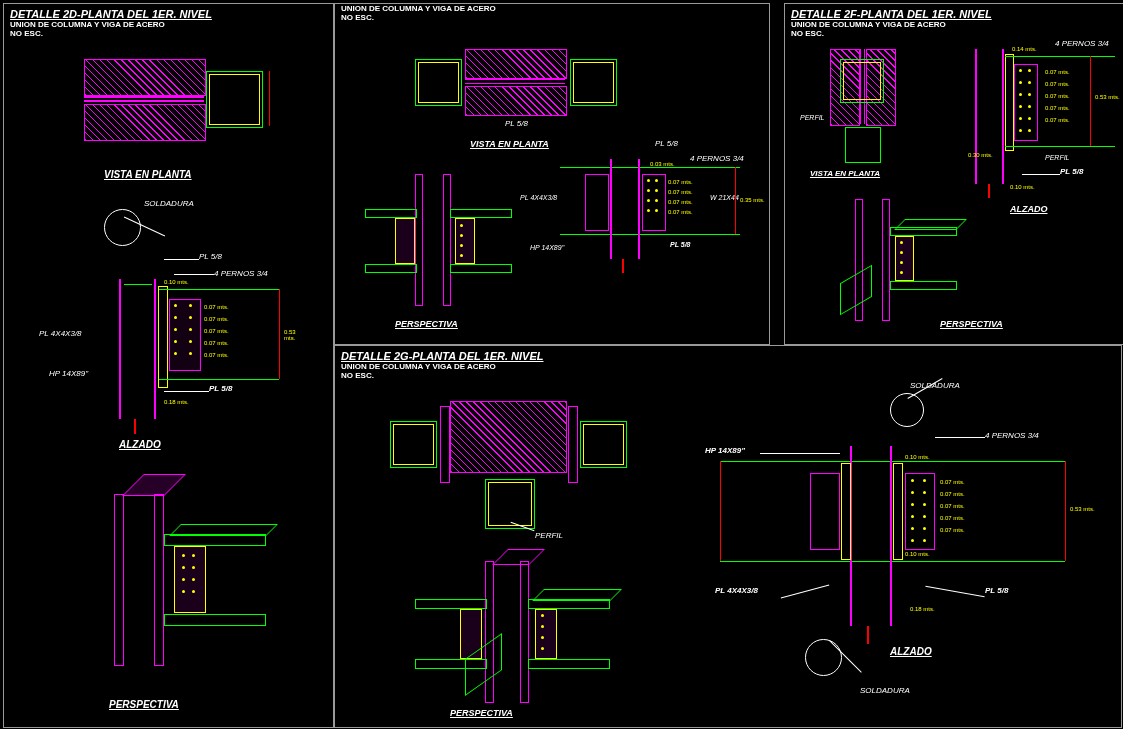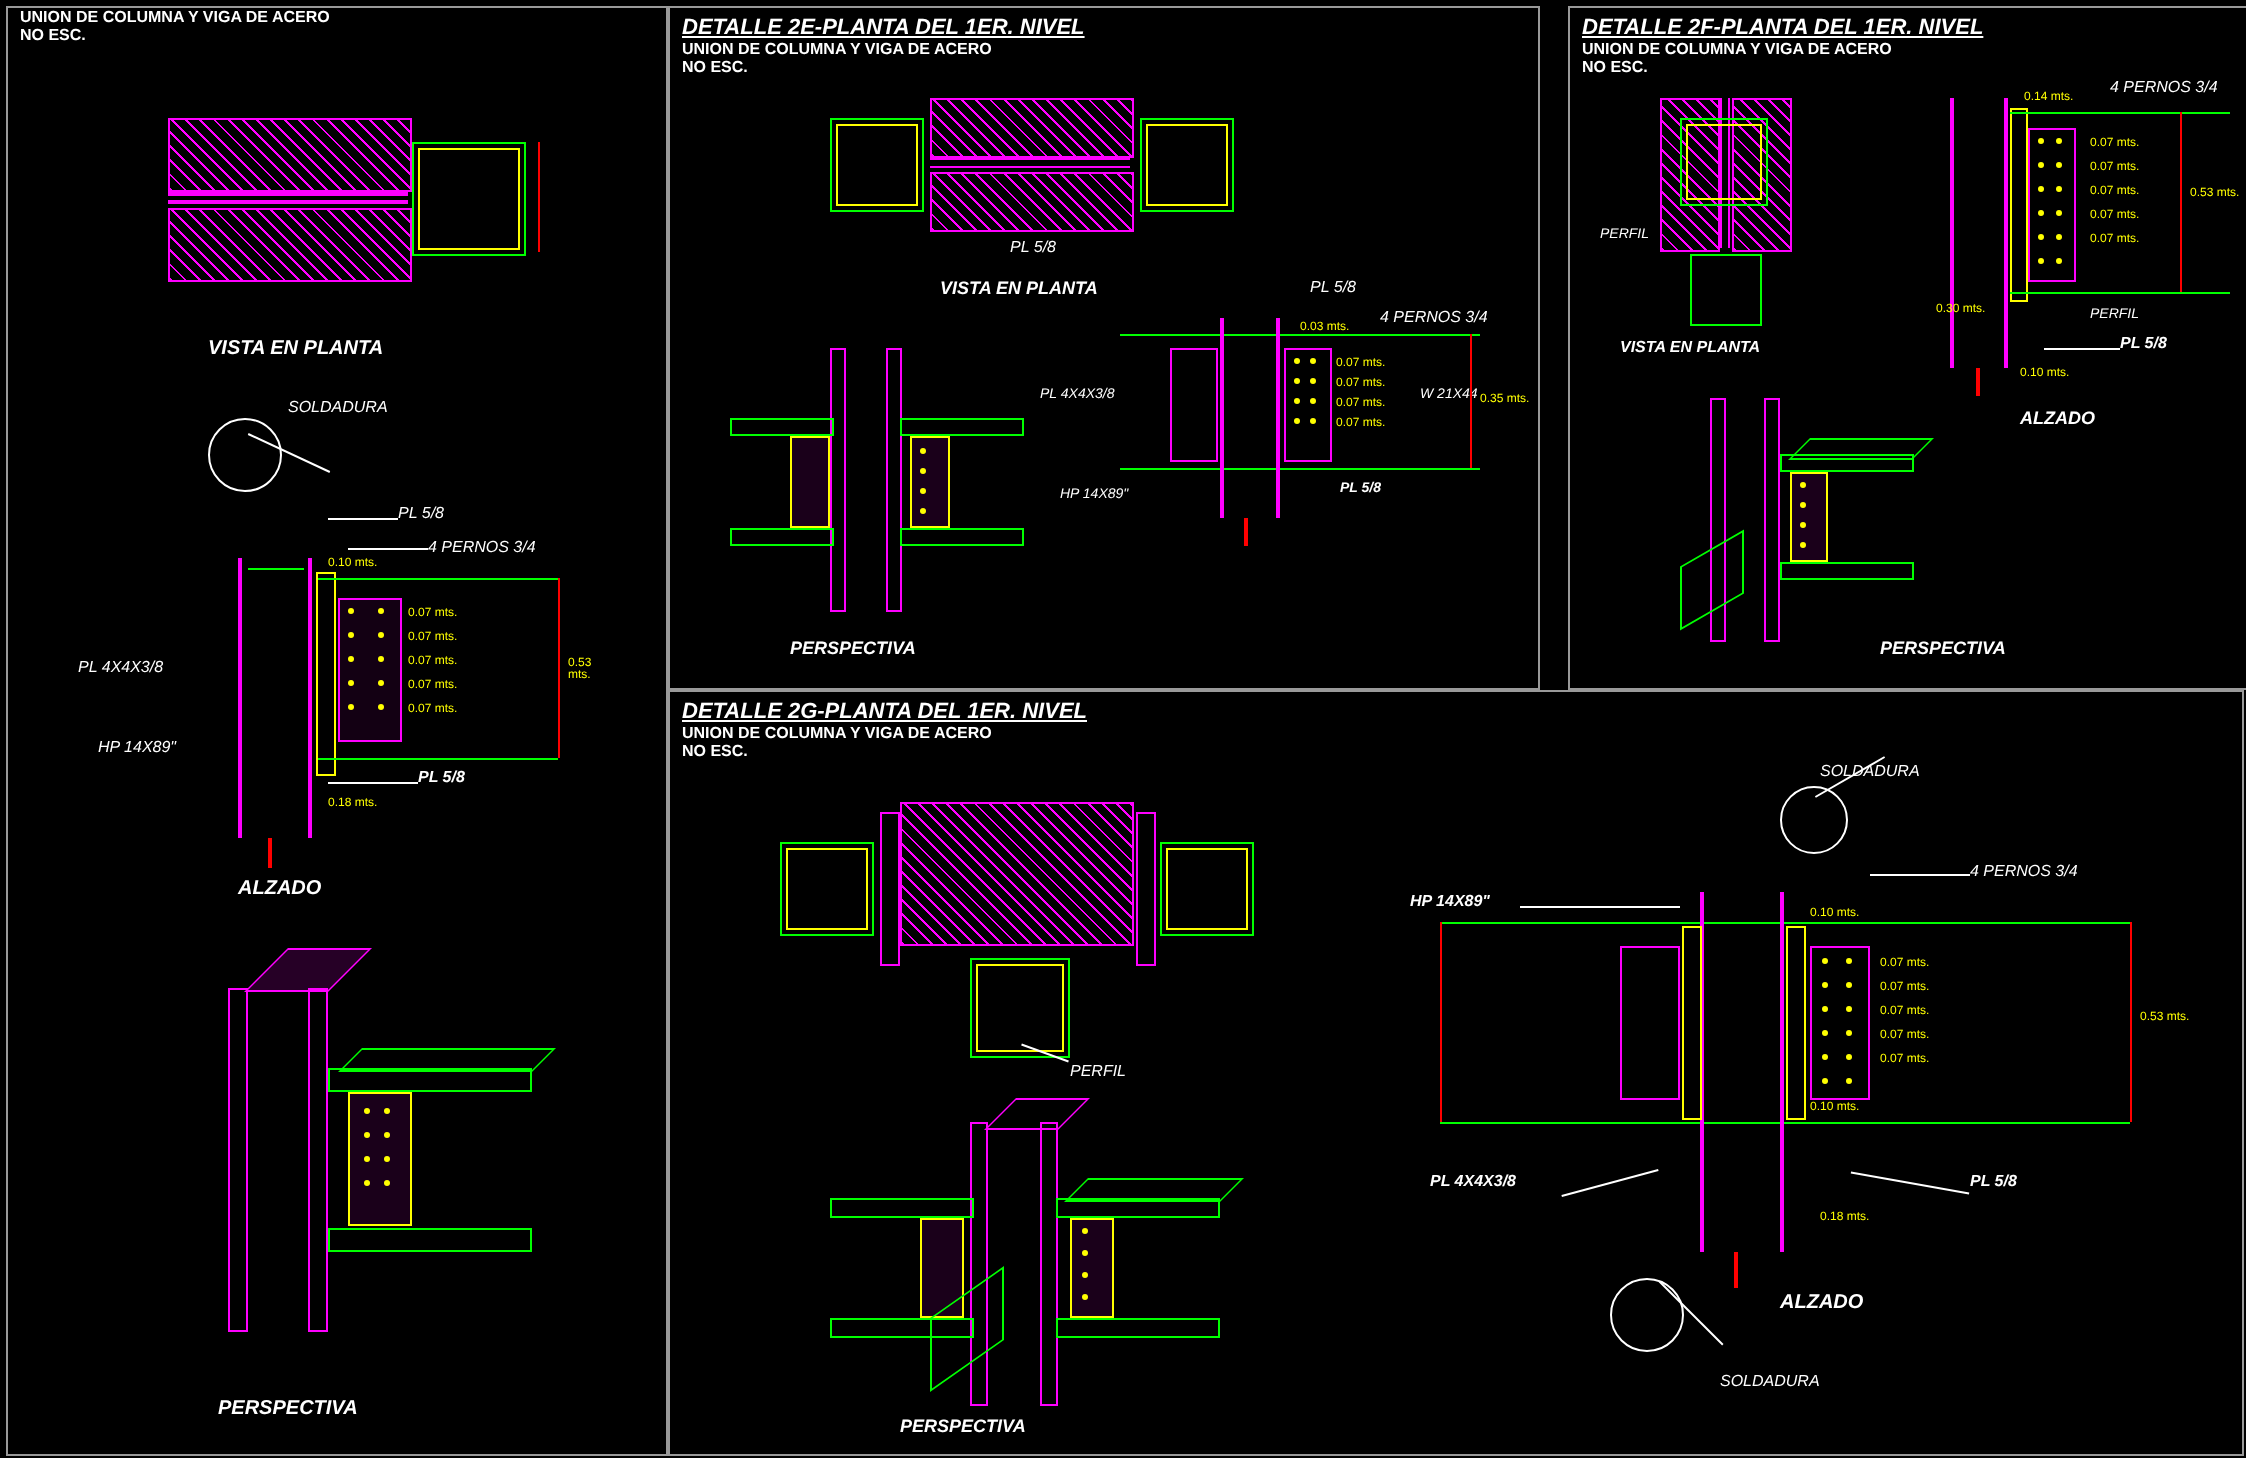--- a/index.html
+++ b/index.html
@@ -1,19 +1,19 @@
 <!DOCTYPE html>
 <html><head>
 <meta charset="utf-8">
 <style>
 body{margin:0;background:#000;color:#fff;font-family:Arial,sans-serif;font-size:9px;width:1123px;height:729px;overflow:hidden;position:relative}
 .panel{position:absolute;border:1px solid #999}
 .title{color:#fff;font-weight:bold;font-style:italic;font-size:11px;text-decoration:underline;padding:4px 6px 0}
 .subtitle{color:#fff;font-weight:bold;font-size:8px;padding:0 6px}
-.viewlabel{color:#fff;font-weight:bold;font-style:italic;font-size:10px;position:absolute}
+.viewlabel{color:#fff;font-weight:bold;font-style:italic;font-size:10px;text-decoration:underline;position:absolute}
 .smalltxt{color:#fff;font-style:italic;font-size:8px;position:absolute}
 .tinytxt{color:#ff0;font-size:6px;position:absolute}
 .box-m{border:1px solid #f0f;position:absolute}
 .box-g{border:1px solid #0f0;position:absolute}
 .box-y{border:1px solid #ff0;position:absolute}
 .hatch{background:repeating-linear-gradient(45deg,#f0f 0,#f0f 1px,transparent 1px,transparent 5px)}
 .line-m{background:#f0f;position:absolute}
 .line-g{background:#0f0;position:absolute}
 .line-w{background:#fff;position:absolute}
 .line-r{background:#f00;position:absolute}
@@ -21,20 +21,21 @@
 .dot{width:3px;height:3px;background:#ff0;border-radius:50%;position:absolute}
 .persp{position:absolute}
 .beam-front{border:1px solid #0f0;position:absolute}
 .col-front{border:1px solid #f0f;position:absolute}
 .plate{border:1px solid #ff0;position:absolute;background:rgba(128,0,128,0.2)}
 </style>
 </head>
 <body>
 
 <div class="panel" style="left:3px;top:3px;width:329px;height:723px">
+  <div class="title">DETALLE 2D-PLANTA DEL 1ER. NIVEL</div>
   <div class="subtitle">UNION DE COLUMNA Y VIGA DE ACERO</div>
   <div class="subtitle">NO ESC.</div>
 
   <div style="position:absolute;left:80px;top:55px;width:190px;height:95px">
     <div class="box-m hatch" style="left:0;top:0;width:120px;height:35px"></div>
     <div class="box-m hatch" style="left:0;top:45px;width:120px;height:35px"></div>
     <div class="line-m" style="left:0;top:37px;width:120px;height:2px"></div>
     <div class="line-m" style="left:0;top:41px;width:120px;height:2px"></div>
     <div class="box-g" style="left:122px;top:12px;width:55px;height:55px"></div>
     <div class="box-y" style="left:125px;top:15px;width:49px;height:49px"></div>
@@ -100,21 +101,20 @@
       <div class="dot" style="left:118px;top:82px"></div>
     <div class="dot" style="left:108px;top:94px"></div>
       <div class="dot" style="left:118px;top:94px"></div>
     <div class="dot" style="left:108px;top:106px"></div>
       <div class="dot" style="left:118px;top:106px"></div>
   </div>
   <div class="viewlabel" style="left:105px;top:695px">PERSPECTIVA</div>
 </div>
 
 <div class="panel" style="left:334px;top:3px;width:434px;height:340px">
-  <div class="title">DETALLE 2E-PLANTA DEL 1ER. NIVEL</div>
   <div class="subtitle">UNION DE COLUMNA Y VIGA DE ACERO</div>
   <div class="subtitle">NO ESC.</div>
 
   <div style="position:absolute;left:80px;top:45px;width:220px;height:80px">
     <div class="box-g" style="left:0;top:10px;width:45px;height:45px"></div>
     <div class="box-y" style="left:3px;top:13px;width:39px;height:39px"></div>
     <div class="box-m hatch" style="left:50px;top:0px;width:100px;height:28px"></div>
     <div class="box-m hatch" style="left:50px;top:37px;width:100px;height:28px"></div>
     <div class="line-m" style="left:50px;top:30px;width:100px;height:1px"></div>
     <div class="line-m" style="left:50px;top:34px;width:100px;height:1px"></div>

